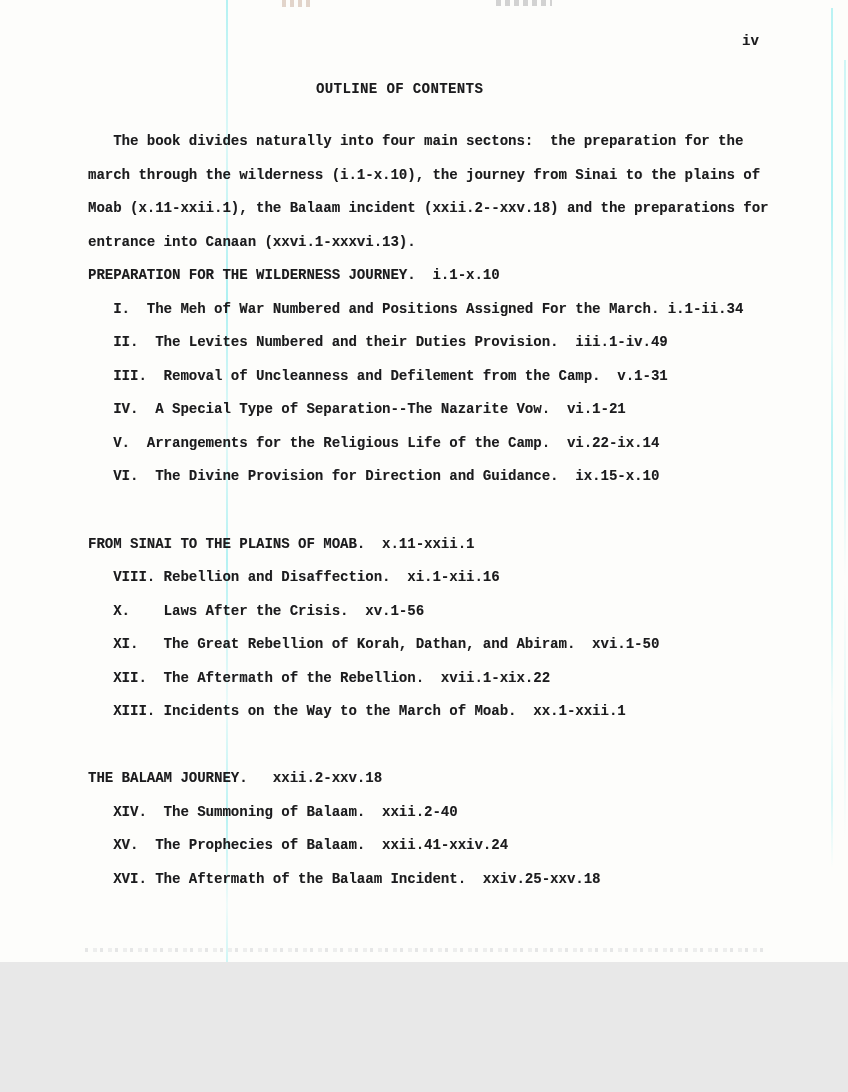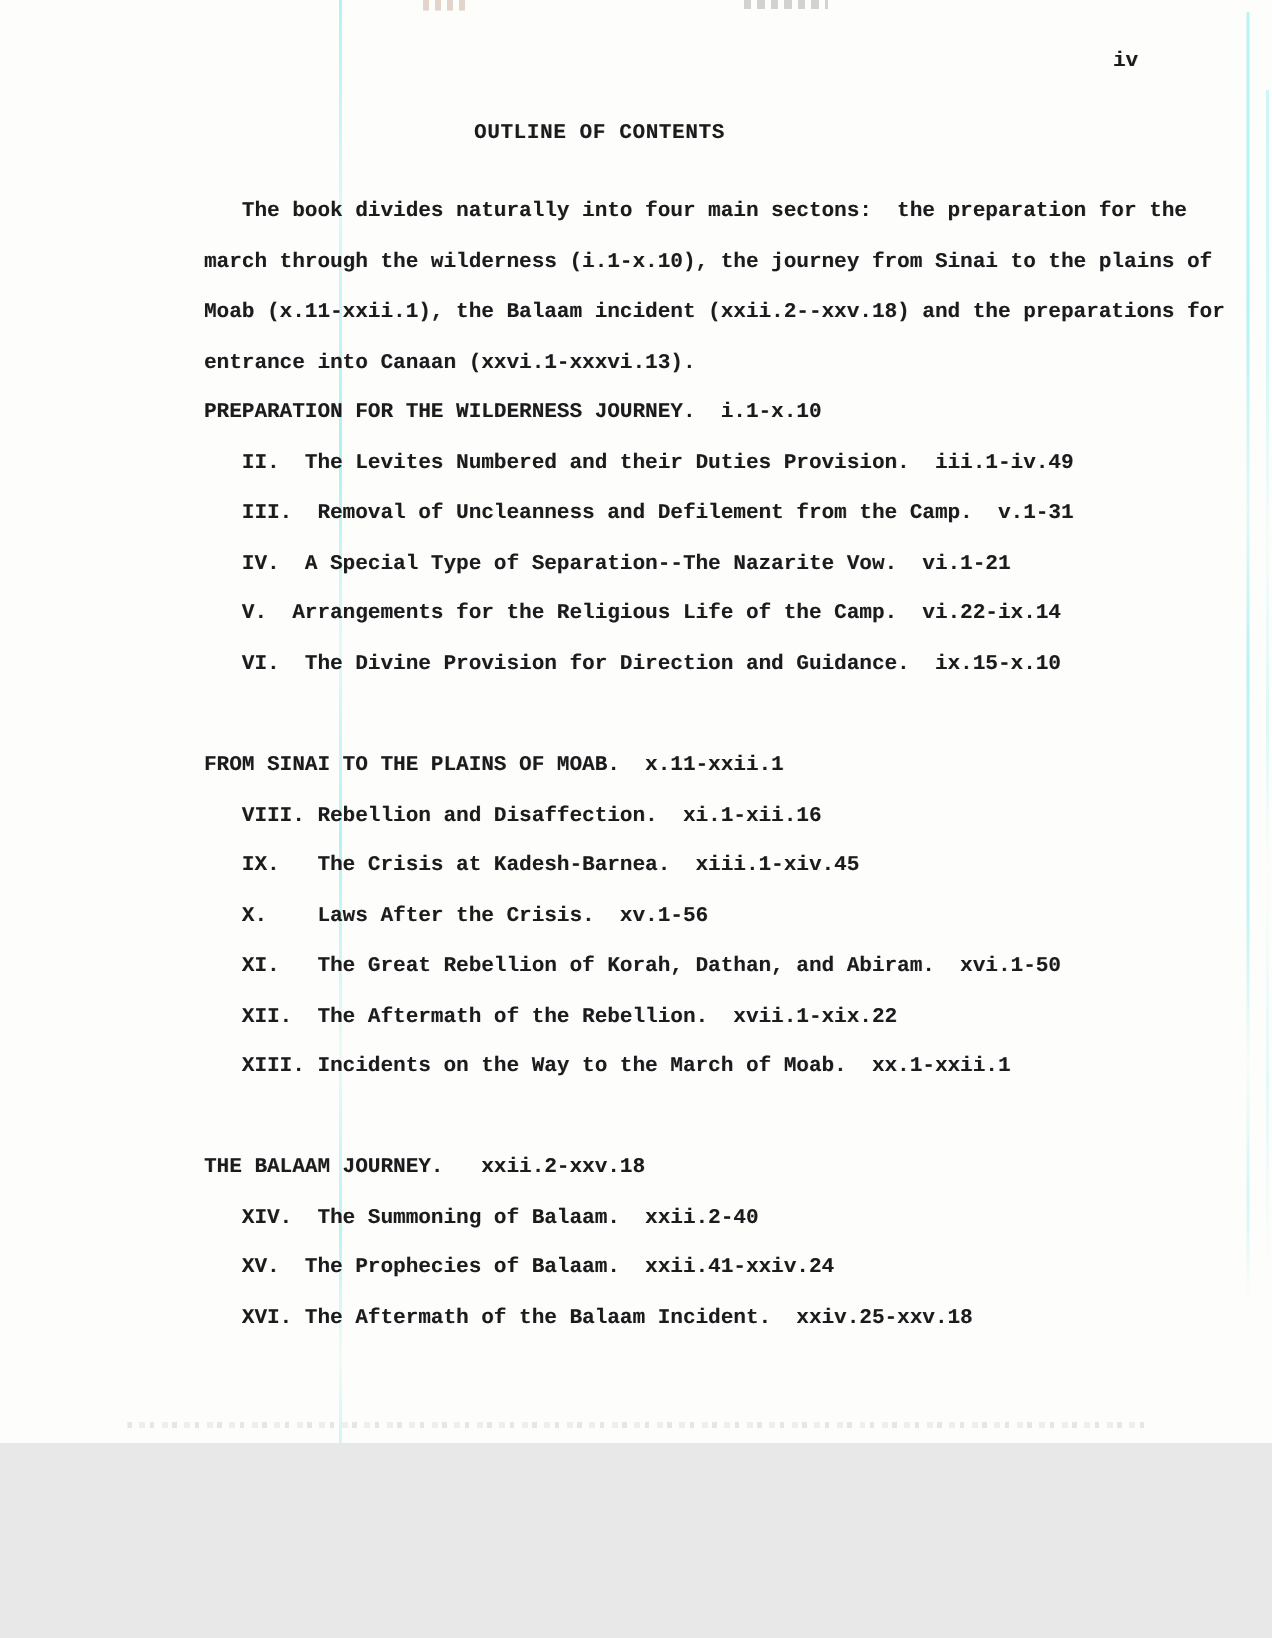--- a/index.html
+++ b/index.html
@@ -31,21 +31,20 @@
     position: absolute;
     top: 81px;
     left: 316px;
     letter-spacing: 0.4px;
   }
   .body-block {
     position: absolute;
     top: 125px;
     left: 88px;
     width: 710px;
-    margin-left: 48px;
   }
   .line {
     height: 33.55px;
     line-height: 33.55px;
   }
   
   .vline-left {
     position: absolute;
     left: 226px; top: 0;
     width: 2px; height: 1092px;
@@ -115,31 +114,31 @@
   <div class="txt pageno">iv</div>
   <div class="txt doc-title">OUTLINE OF CONTENTS</div>
 
   <div class="body-block">
     <div class="txt line">   The book divides naturally into four main sectons:  the preparation for the</div>
     <div class="txt line">march through the wilderness (i.1-x.10), the journey from Sinai to the plains of</div>
     <div class="txt line">Moab (x.11-xxii.1), the Balaam incident (xxii.2--xxv.18) and the preparations for</div>
     <div class="txt line">entrance into Canaan (xxvi.1-xxxvi.13).</div>
 
     <div class="txt line">PREPARATION FOR THE WILDERNESS JOURNEY.  i.1-x.10</div>
+    <div class="txt line">   I.  The Meh of War Numbered and Positions Assigned For the March. i.1-ii.34</div>
     <div class="txt line">   II.  The Levites Numbered and their Duties Provision.  iii.1-iv.49</div>
     <div class="txt line">   III.  Removal of Uncleanness and Defilement from the Camp.  v.1-31</div>
     <div class="txt line">   IV.  A Special Type of Separation--The Nazarite Vow.  vi.1-21</div>
     <div class="txt line">   V.  Arrangements for the Religious Life of the Camp.  vi.22-ix.14</div>
     <div class="txt line">   VI.  The Divine Provision for Direction and Guidance.  ix.15-x.10</div>
 
     <div class="txt line"></div>
 
     <div class="txt line">FROM SINAI TO THE PLAINS OF MOAB.  x.11-xxii.1</div>
     <div class="txt line">   VIII. Rebellion and Disaffection.  xi.1-xii.16</div>
-    <div class="txt line">   IX.   The Crisis at Kadesh-Barnea.  xiii.1-xiv.45</div>
     <div class="txt line">   X.    Laws After the Crisis.  xv.1-56</div>
     <div class="txt line">   XI.   The Great Rebellion of Korah, Dathan, and Abiram.  xvi.1-50</div>
     <div class="txt line">   XII.  The Aftermath of the Rebellion.  xvii.1-xix.22</div>
     <div class="txt line">   XIII. Incidents on the Way to the March of Moab.  xx.1-xxii.1</div>
 
     <div class="txt line"></div>
 
     <div class="txt line">THE BALAAM JOURNEY.   xxii.2-xxv.18</div>
     <div class="txt line">   XIV.  The Summoning of Balaam.  xxii.2-40</div>
     <div class="txt line">   XV.  The Prophecies of Balaam.  xxii.41-xxiv.24</div>

